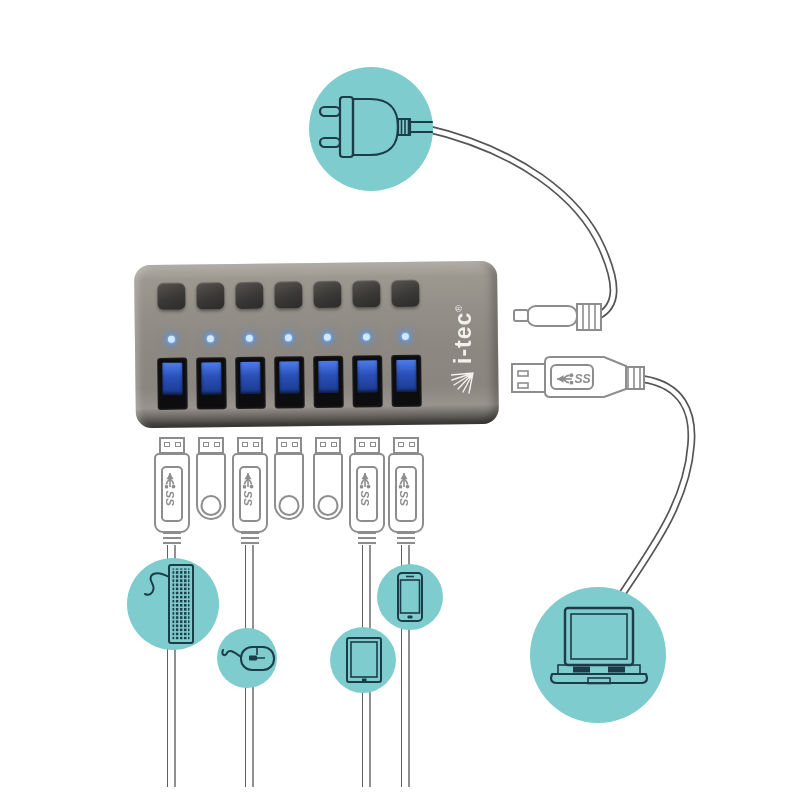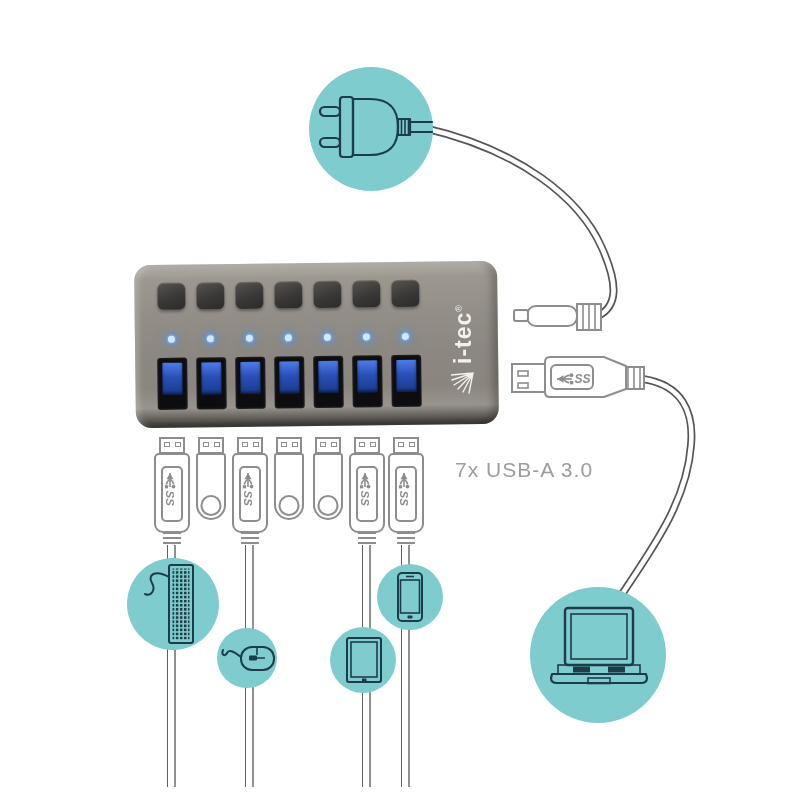--- a/index.html
+++ b/index.html
@@ -317,15 +317,14 @@
             <g transform="translate(16.5,3) rotate(90)">
               <use href="#trident"></use>
               <text class="ss-text" x="18.5" y="13.5">SS</text>
             </g>
           </svg>
       </div>
     </div>
     <div class="ridges" style="left:9px;"></div>
   </div>
 
-  <div id="caption">7x USB-A 3.0</div>
 
 </div>
 
 </body></html>

